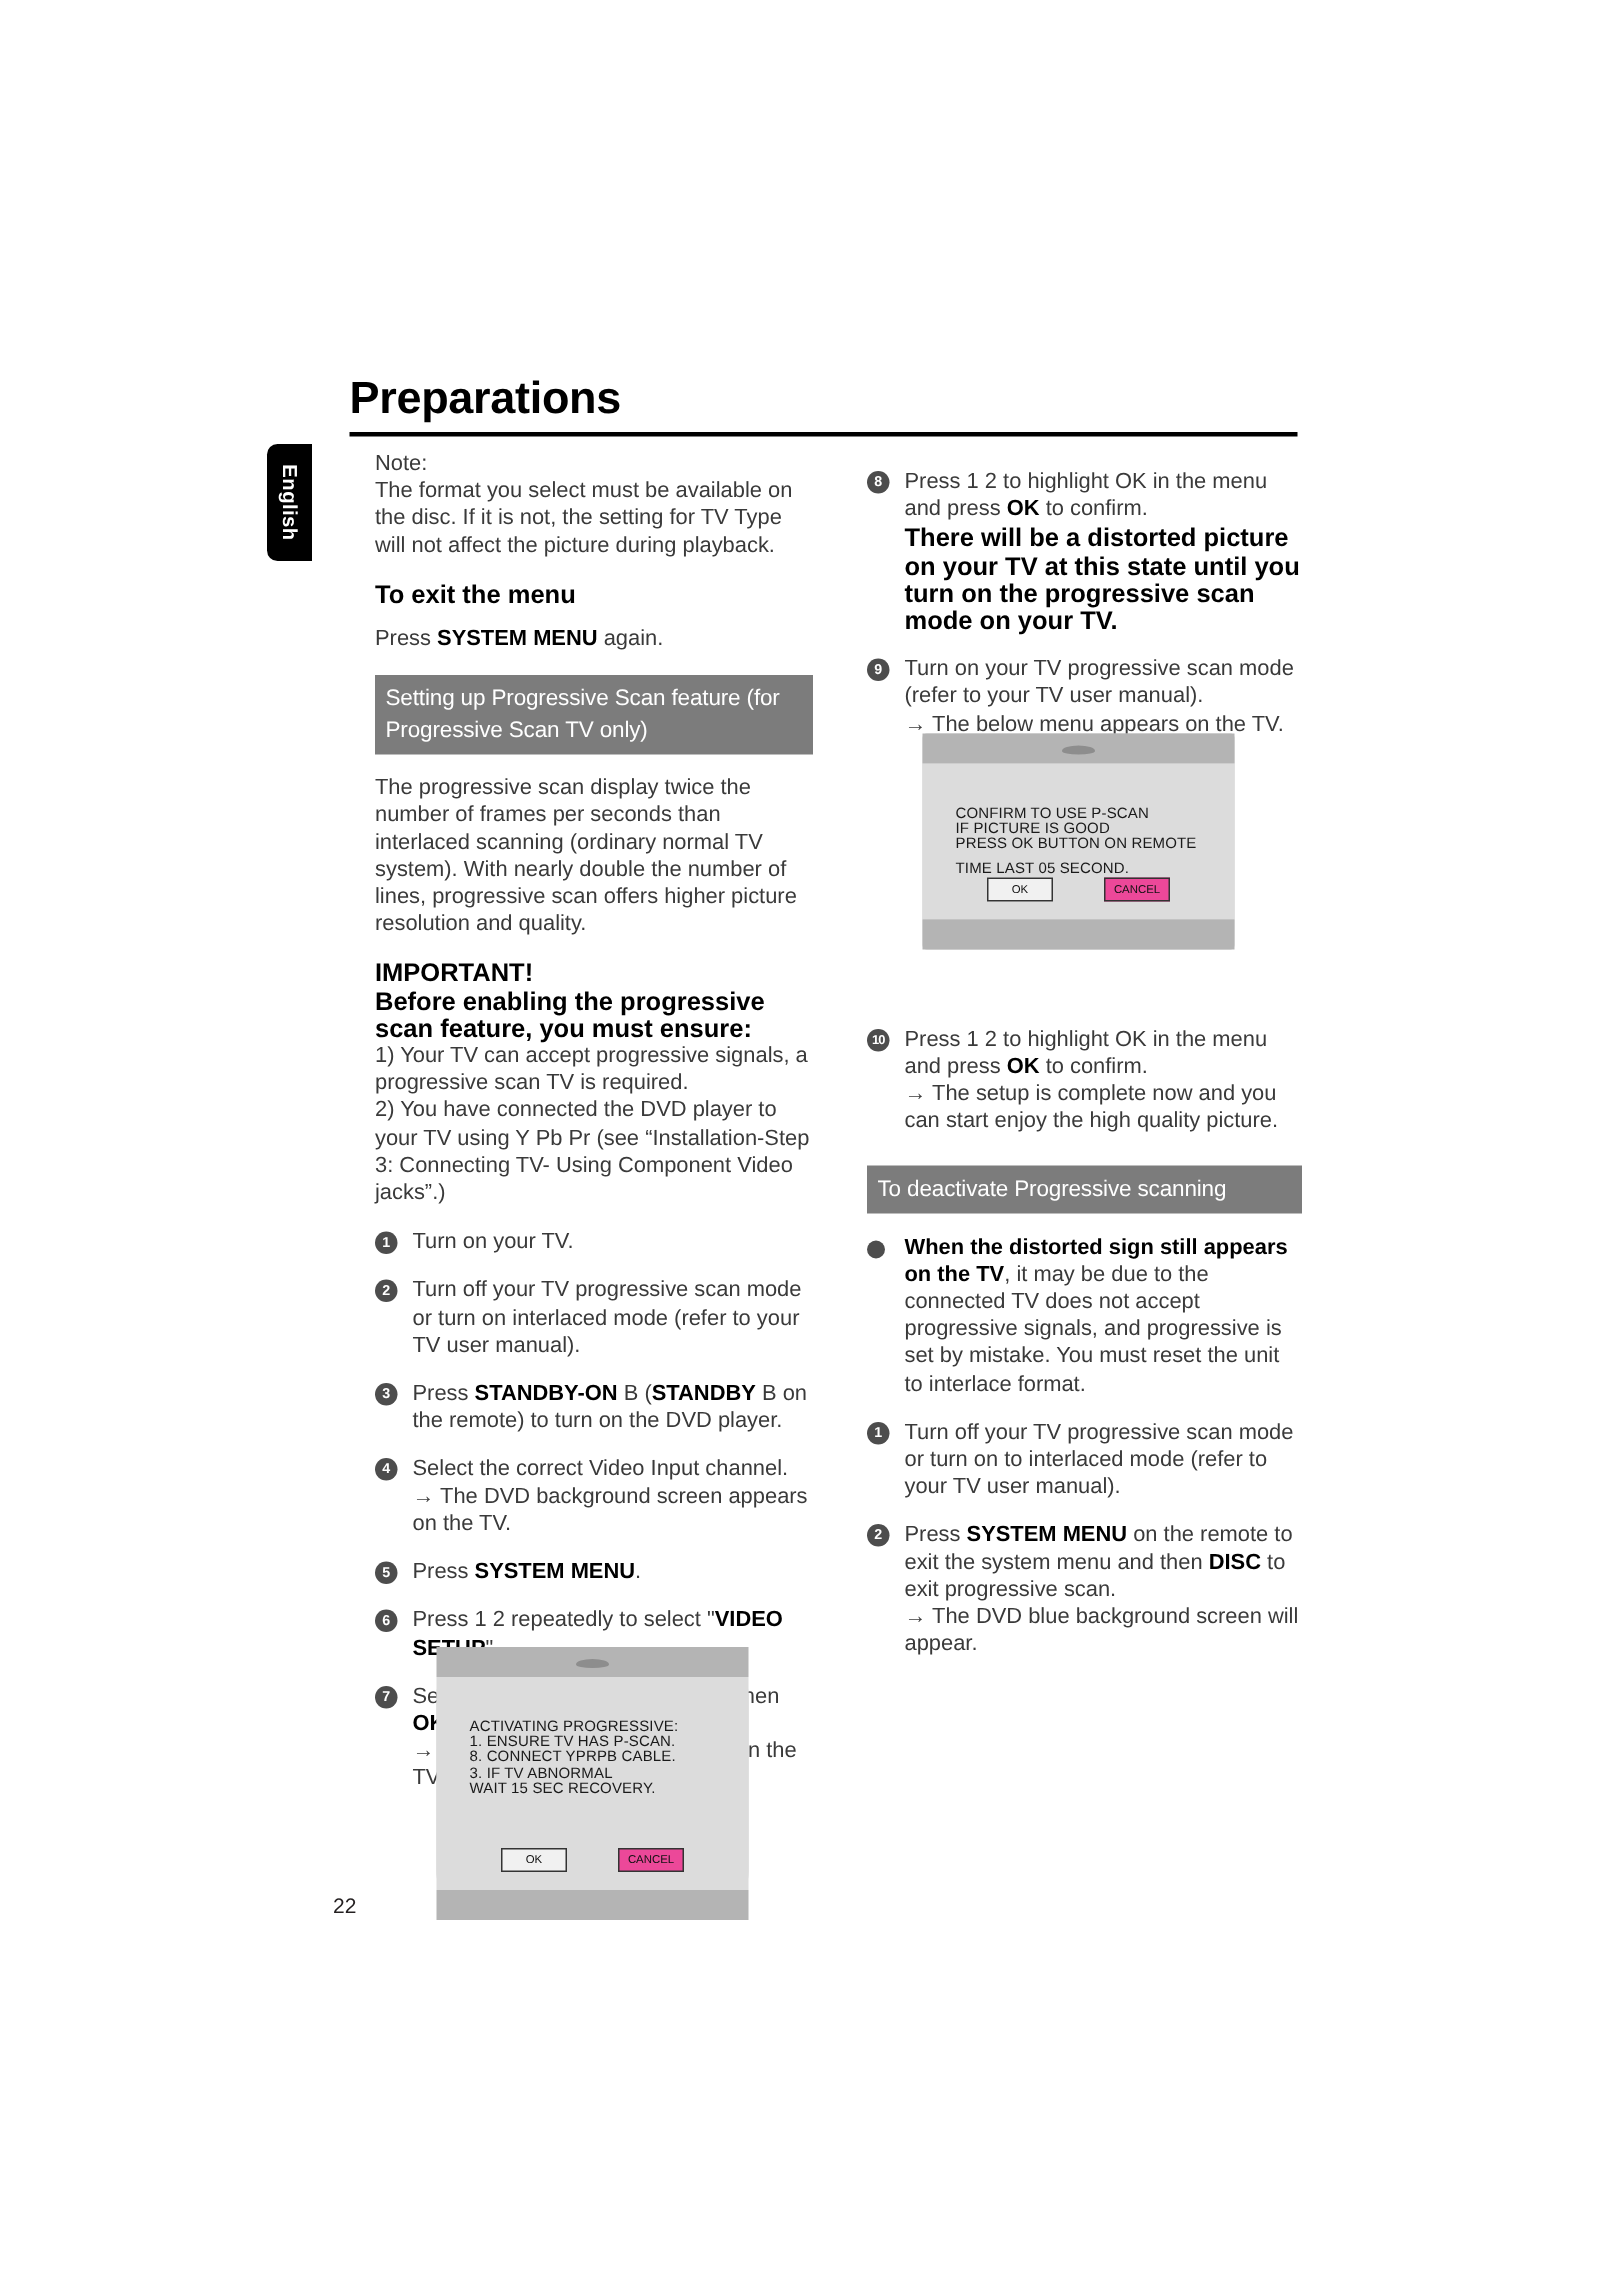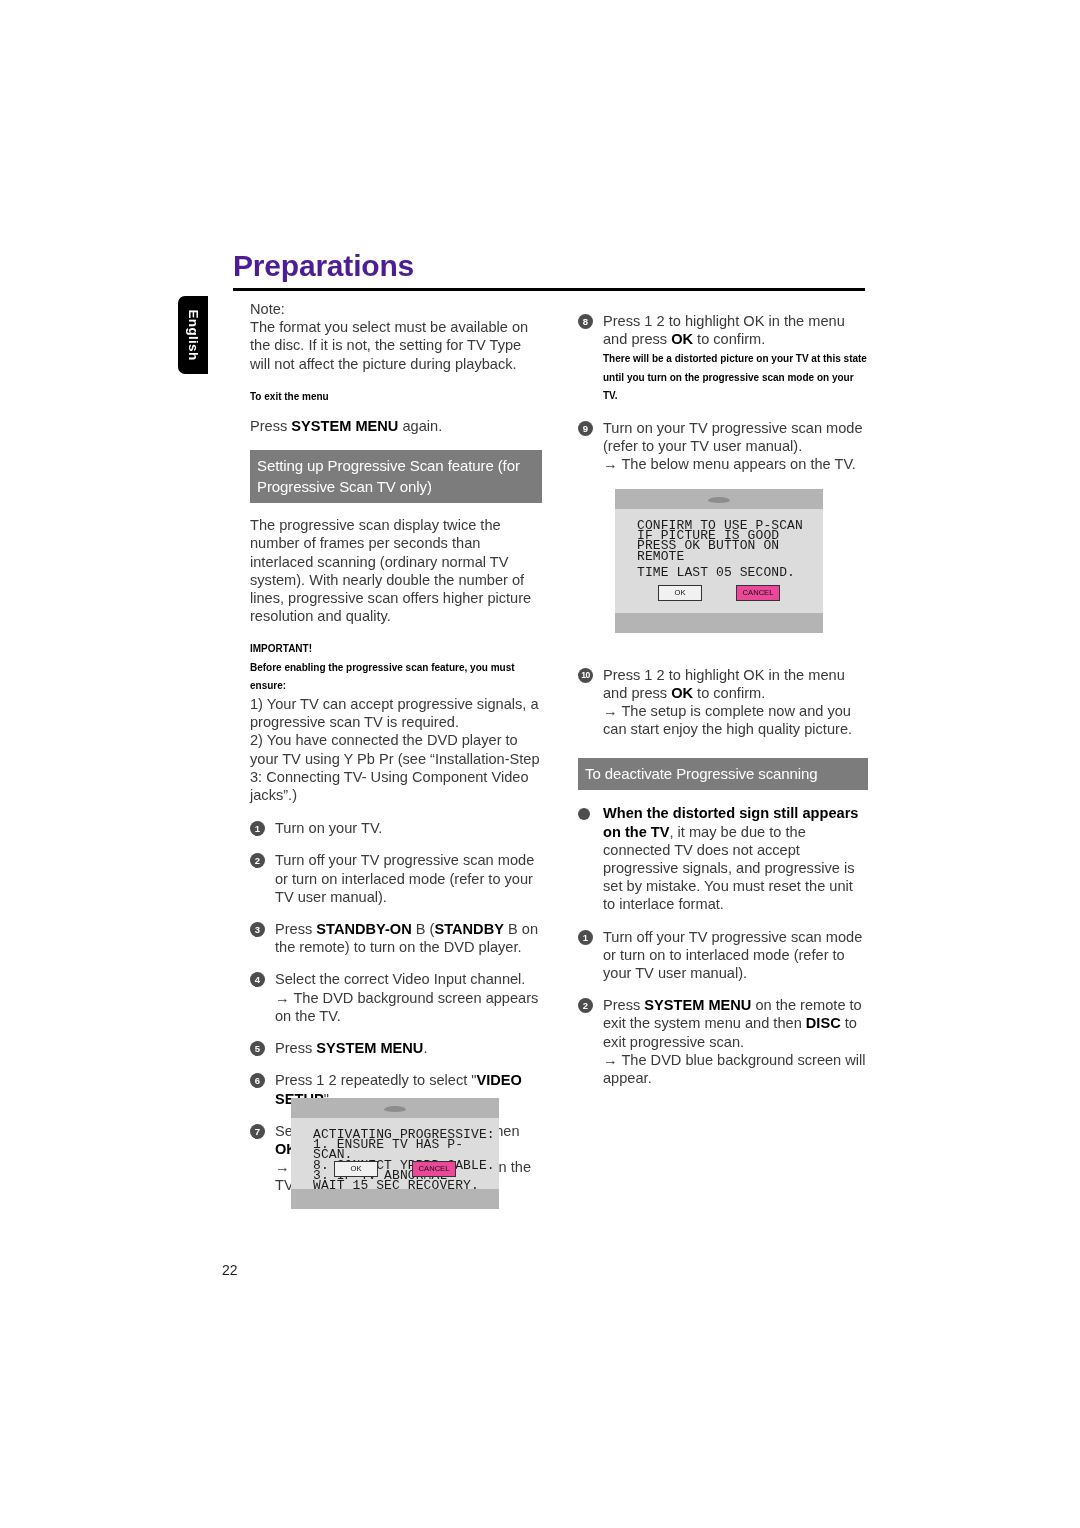--- a/index.html
+++ b/index.html
@@ -45,21 +45,21 @@
   }
 
   
   .page-title {
     position: absolute;
     left: 233px;
     top: 249px;
     font-size: 30px;
     font-weight: bold;
     letter-spacing: -0.2px;
-    color: #4c1d95;
+    color: #000000;
   }
   .title-rule {
     position: absolute;
     left: 233px;
     top: 288px;
     width: 632px;
     height: 3px;
     background: #000000;
   }
 
@@ -81,21 +81,21 @@
     width: 290px;
   }
 
   p { margin: 0 0 0 0; }
   .blk { margin-bottom: 15px; }
 
   b, .b { font-weight: bold; color: #000000; }
   .bhead {
     font-weight: bold;
     color: #000000;
-    font-size: 10px;
+    font-size: 17px;
   }
 
   
   .sec-bar {
     background: #7c7c7c;
     color: #ffffff;
     font-weight: normal;
     font-size: 15px;
     line-height: 21px;
     padding: 5px 7px 6px 7px;
@@ -169,25 +169,25 @@
   }
   .tv .tv-bottom {
     position: absolute;
     left: 0; right: 0; bottom: 0;
     height: 20px;
     background: #b4b4b4;
   }
   .tv .tv-lines {
     position: absolute;
     left: 22px;
-    top: 12px;
-    font-size: 13px;
+    top: 29px;
+    font-size: 10px;
     line-height: 10.2px;
     color: #1a1a1a;
-    font-family: Liberation Mono, monospace;
+    font-family: Liberation Sans, sans-serif;
     letter-spacing: 0.1px;
   }
   .tv .tv-lines .gap { height: 6px; }
   .tv .tv-btns {
     position: absolute;
     left: 0; right: 0;
     bottom: 12px;
     display: flex;
     justify-content: center;
     gap: 34px;
@@ -204,21 +204,21 @@
   .tv .tv-btn.ok {
     background: #f1f1f1;
     width: 42px;
   }
   .tv .tv-btn.cancel {
     background: #ec4899;
     width: 42px;
   }
 
   #tv-top-right { left: 615px; top: 489px; width: 208px; height: 144px; }
-  #tv-bottom-left { left: 291px; top: 1098px; width: 208px; height: 111px; border-radius: 32px; }
+  #tv-bottom-left { left: 291px; top: 1098px; width: 208px; height: 182px; border-radius: 32px; }
 
   
   .page-num {
     position: absolute;
     left: 222px;
     top: 1262px;
     font-size: 14px;
     color: #231f20;
   }
 </style>

